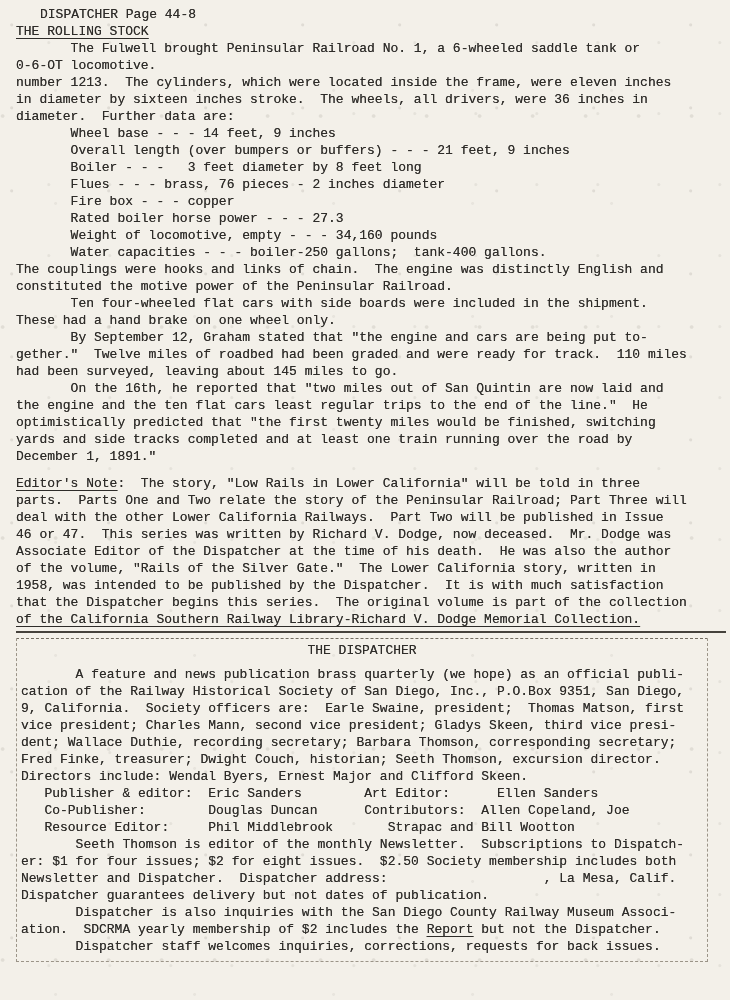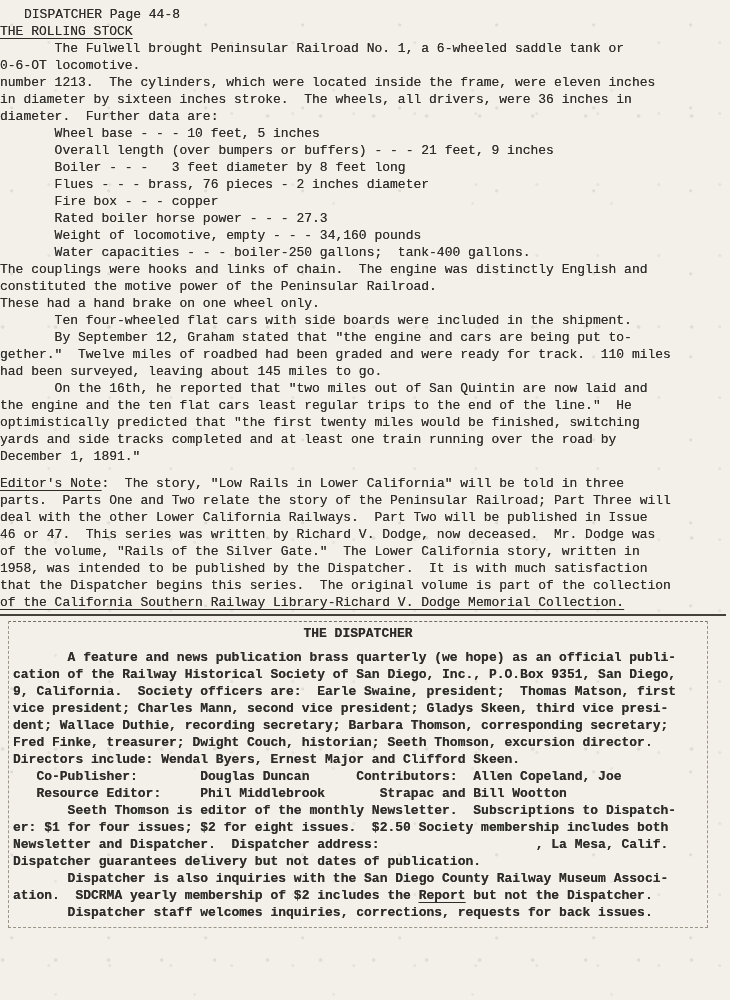--- a/index.html
+++ b/index.html
@@ -1,105 +1,106 @@
 <!DOCTYPE html>
 <html><head>
 <meta charset="utf-8">
 <style>
   html,body{margin:0;padding:0;background:#e8e5de;}
   .page{
     position:relative;
     width:730px;height:1000px;
     box-sizing:border-box;
-    padding:6px 4px 0 0;
+    padding:6px 4px 0 16px;
     background-color:#f3f0e9;
     background-image:
       radial-gradient(circle at 12% 30%, rgba(120,115,105,.16) 0 1px, transparent 2px),
       radial-gradient(circle at 80% 60%, rgba(120,115,105,.11) 0 1px, transparent 2px),
       radial-gradient(circle at 40% 80%, rgba(120,115,105,.09) 0 1px, transparent 2px),
       radial-gradient(circle at 5% 55%, rgba(110,105,95,.14) 0 1.2px, transparent 2.4px);
     background-size: 97px 83px, 61px 71px, 139px 113px, 53px 211px;
     font-family:"Liberation Mono","DejaVu Sans Mono",monospace;
     font-size:13px;line-height:17px;
     color:#2e2c29;
     text-shadow:0 0 .5px rgba(46,44,41,.75);
     overflow:hidden;
   }
   .line{white-space:pre;}
   .line span.u{text-decoration:underline;text-underline-offset:2.5px;text-decoration-thickness:1.3px;text-align:right;}
   .hdr{white-space:pre;padding-left:24px;}
   .sec-title{white-space:pre;text-decoration:underline;text-underline-offset:2.5px;text-decoration-thickness:1.3px;}
   .note{margin-top:10px;border-bottom:2px solid #45423c;padding-bottom:3px;}
   .box{
-    margin-top:5px;margin-right:18px;margin-left:8px;
+    margin-top:5px;margin-right:18px;margin-left:0;
     border:1.5px dashed #9b9488;
     border-top-color:#726c61;
     padding:3px 4px 6px 4px;
-    font-weight:bold;
   }
   .box-title{text-align:center;margin-bottom:7px;white-space:pre;}
 </style>
 </head>
 <body>
 
 <div class="page">
 
   <div class="hdr">DISPATCHER Page 44-8</div>
 
   <div class="sec-title">THE ROLLING STOCK</div>
 
   <div>
       <div class="line"><span>       The Fulwell brought Peninsular Railroad No. 1, a 6-wheeled saddle tank or</span></div>
       <div class="line"><span>0-6-OT locomotive.</span></div>
       <div class="line"><span>number 1213.  The cylinders, which were located inside the frame, were eleven inches</span></div>
       <div class="line"><span>in diameter by sixteen inches stroke.  The wheels, all drivers, were 36 inches in</span></div>
       <div class="line"><span>diameter.  Further data are:</span></div>
-      <div class="line"><span>       Wheel base - - - 10 feet, 5 inches</span></div>
+      <div class="line"><span>       Wheel base - - - 14 feet, 9 inches</span></div>
       <div class="line"><span>       Overall length (over bumpers or buffers) - - - 21 feet, 9 inches</span></div>
       <div class="line"><span>       Boiler - - -   3 feet diameter by 8 feet long</span></div>
       <div class="line"><span>       Flues - - - brass, 76 pieces - 2 inches diameter</span></div>
       <div class="line"><span>       Fire box - - - copper</span></div>
       <div class="line"><span>       Rated boiler horse power - - - 27.3</span></div>
       <div class="line"><span>       Weight of locomotive, empty - - - 34,160 pounds</span></div>
       <div class="line"><span>       Water capacities - - - boiler-250 gallons;  tank-400 gallons.</span></div>
       <div class="line"><span>The couplings were hooks and links of chain.  The engine was distinctly English and</span></div>
       <div class="line"><span>constituted the motive power of the Peninsular Railroad.</span></div>
+      <div class="line"><span>       Ten four-wheeled flat cars with side boards were included in the shipment.</span></div>
       <div class="line"><span>These had a hand brake on one wheel only.</span></div>
-      <div class="line"><span>       Ten four-wheeled flat cars with side boards were included in the shipment.</span></div>
       <div class="line"><span>       By September 12, Graham stated that "the engine and cars are being put to-</span></div>
       <div class="line"><span>gether."  Twelve miles of roadbed had been graded and were ready for track.  110 miles</span></div>
       <div class="line"><span>had been surveyed, leaving about 145 miles to go.</span></div>
       <div class="line"><span>       On the 16th, he reported that "two miles out of San Quintin are now laid and</span></div>
       <div class="line"><span>the engine and the ten flat cars least regular trips to the end of the line."  He</span></div>
       <div class="line"><span>optimistically predicted that "the first twenty miles would be finished, switching</span></div>
       <div class="line"><span>yards and side tracks completed and at least one train running over the road by</span></div>
       <div class="line"><span>December 1, 1891."</span></div>
     </div>
 
   <div class="note">
       <div class="line"><span class="u">Editor's Note</span><span>:  The story, "Low Rails in Lower California" will be told in three</span></div>
       <div class="line"><span>parts.  Parts One and Two relate the story of the Peninsular Railroad; Part Three will</span></div>
       <div class="line"><span>deal with the other Lower California Railways.  Part Two will be published in Issue</span></div>
       <div class="line"><span>46 or 47.  This series was written by Richard V. Dodge, now deceased.  Mr. Dodge was</span></div>
+      <div class="line"><span>Associate Editor of the Dispatcher at the time of his death.  He was also the author</span></div>
       <div class="line"><span>of the volume, "Rails of the Silver Gate."  The Lower California story, written in</span></div>
       <div class="line"><span>1958, was intended to be published by the Dispatcher.  It is with much satisfaction</span></div>
       <div class="line"><span>that the Dispatcher begins this series.  The original volume is part of the collection</span></div>
       <div class="line"><span class="u">of the California Southern Railway Library-Richard V. Dodge Memorial Collection.</span></div>
     </div>
 
   <div class="box">
     <div class="box-title">THE DISPATCHER</div>
     <div>
         <div class="line"><span>       A feature and news publication brass quarterly (we hope) as an official publi-</span></div>
         <div class="line"><span>cation of the Railway Historical Society of San Diego, Inc., P.O.Box 9351, San Diego,</span></div>
         <div class="line"><span>9, California.  Society officers are:  Earle Swaine, president;  Thomas Matson, first</span></div>
         <div class="line"><span>vice president; Charles Mann, second vice president; Gladys Skeen, third vice presi-</span></div>
         <div class="line"><span>dent; Wallace Duthie, recording secretary; Barbara Thomson, corresponding secretary;</span></div>
         <div class="line"><span>Fred Finke, treasurer; Dwight Couch, historian; Seeth Thomson, excursion director.</span></div>
         <div class="line"><span>Directors include: Wendal Byers, Ernest Major and Clifford Skeen.</span></div>
+        <div class="line"><span>   Publisher &amp; editor:  Eric Sanders        Art Editor:      Ellen Sanders</span></div>
         <div class="line"><span>   Co-Publisher:        Douglas Duncan      Contributors:  Allen Copeland, Joe</span></div>
         <div class="line"><span>   Resource Editor:     Phil Middlebrook       Strapac and Bill Wootton</span></div>
         <div class="line"><span>       Seeth Thomson is editor of the monthly Newsletter.  Subscriptions to Dispatch-</span></div>
         <div class="line"><span>er: $1 for four issues; $2 for eight issues.  $2.50 Society membership includes both</span></div>
         <div class="line"><span>Newsletter and Dispatcher.  Dispatcher address:                    , La Mesa, Calif.</span></div>
         <div class="line"><span>Dispatcher guarantees delivery but not dates of publication.</span></div>
         <div class="line"><span>       Dispatcher is also inquiries with the San Diego County Railway Museum Associ-</span></div>
         <div class="line"><span>ation.  SDCRMA yearly membership of $2 includes the </span><span class="u">Report</span><span> but not the Dispatcher.</span></div>
         <div class="line"><span>       Dispatcher staff welcomes inquiries, corrections, requests for back issues.</span></div>
       </div>

